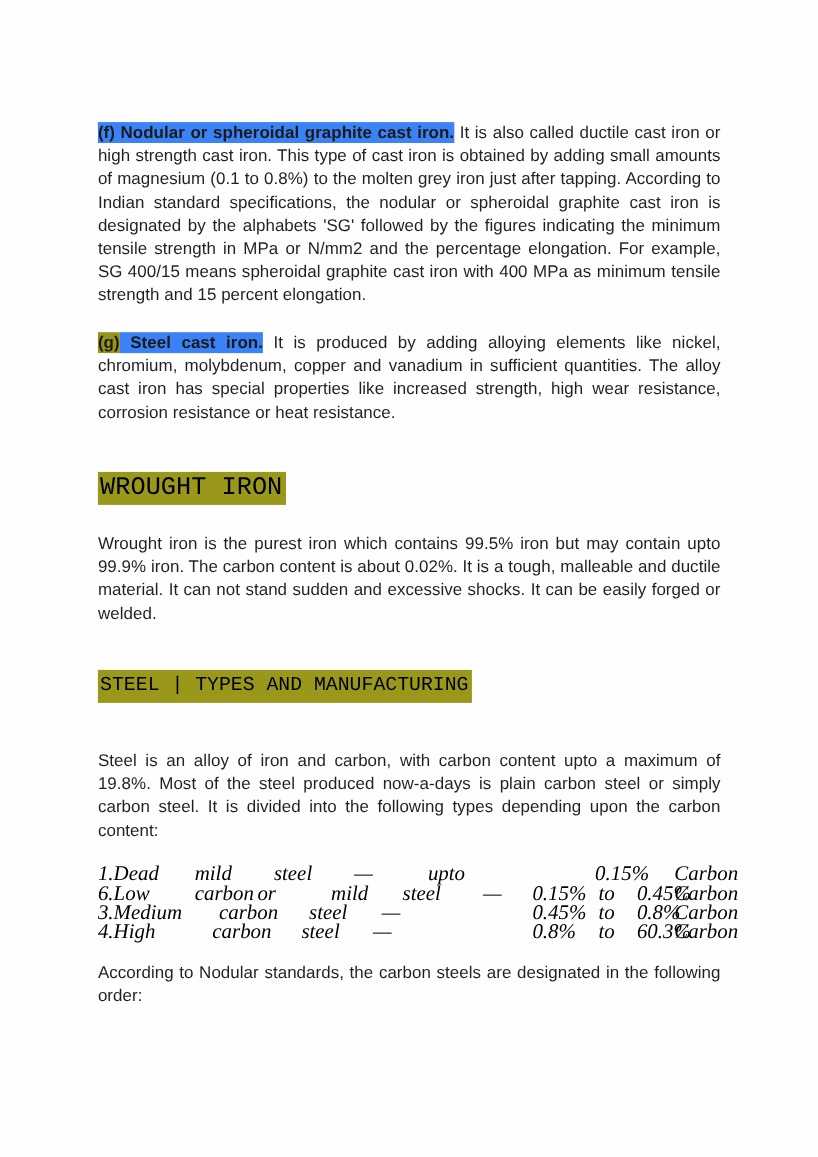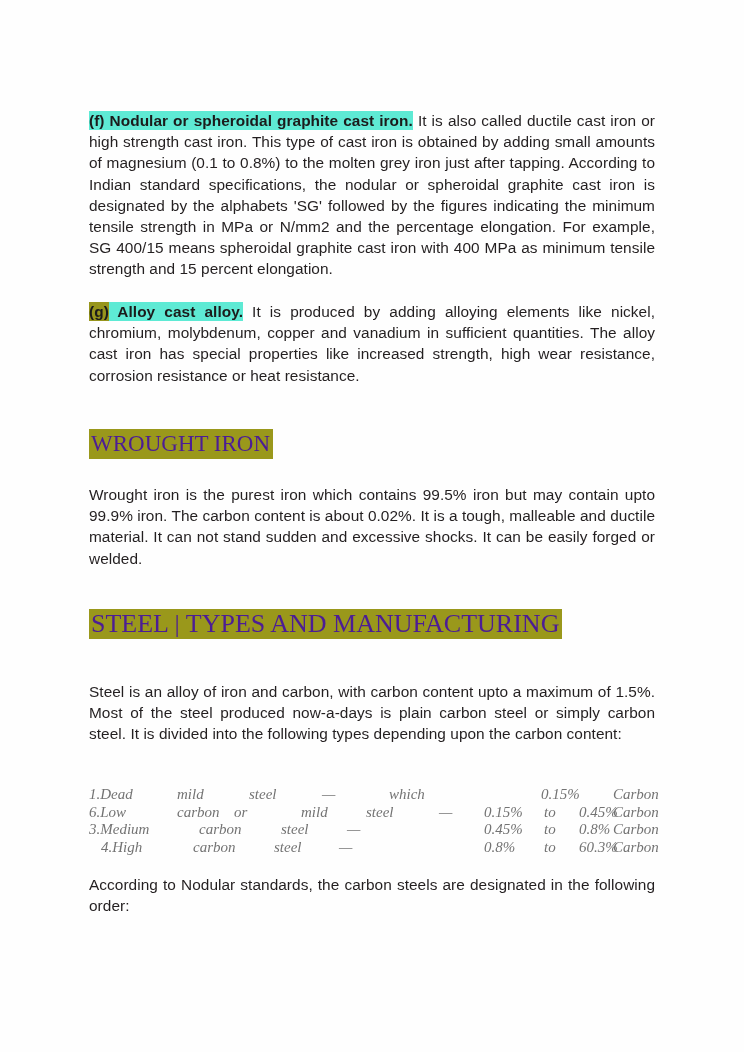--- a/index.html
+++ b/index.html
@@ -45,67 +45,67 @@
   }
 
   .para-f  { position: absolute; top: 110px;  left: 0; width: 566px; }
   .para-g  { position: absolute; top: 301px;  left: 0; width: 566px; }
   .para-wi { position: absolute; top: 484px;  left: 0; width: 566px; }
   .para-st { position: absolute; top: 681px;  left: 0; width: 566px; }
   .para-ac { position: absolute; top: 874px;  left: 0; width: 566px; }
 
   
   .hl-green {
-    background-color: #5eead4;
+    background-color: #3b82f6;
     font-weight: bold;
     color: #1b1b1b;
     padding: 1px 0 1px 0;
     box-decoration-break: clone;
     -webkit-box-decoration-break: clone;
   }
   .hl-olive {
     background-color: #97951c;
     font-weight: bold;
     color: #1b1b1b;
     padding: 1px 0 1px 0;
     box-decoration-break: clone;
     -webkit-box-decoration-break: clone;
   }
 
   
   .heading {
     position: absolute;
     left: 0;
-    font-family: Liberation Serif, serif;
+    font-family: Liberation Mono, monospace;
     font-size: 23px;
     line-height: 28px;
     font-weight: normal;
-    color: #4c1d95;
+    color: #000000;
     margin: 0;
     white-space: nowrap;
   }
   .heading .hl-band {
     background-color: #9a981b;
     padding: 2px 3px 3px 2px;
     display: inline-block;
     line-height: 25px;
   }
   .heading-wrought { top: 429px; }
-  .heading-steel   { top: 609px; font-size: 26px; }
+  .heading-steel   { top: 609px; font-size: 18px; }
 
   
   .steel-list {
     position: absolute;
     left: 89px;
     top: 786px;
     width: 566px;
     font-family: "Liberation Serif", "DejaVu Serif", serif;
     font-style: italic;
-    font-size: 15px;
-    color: #737373;
+    font-size: 19px;
+    color: #000000;
   }
   .steel-row {
     display: block;
     width: 100%;
     height: 17.5px;
     line-height: 17.5px;
     white-space: nowrap;
     position: relative;
   }
   .steel-row span {
@@ -115,41 +115,41 @@
   }
 </style>
 </head>
 <body>
 
 <div class="page">
   <div class="content">
 
     <p class="body para-f"><span class="hl-green">(f) Nodular or spheroidal graphite cast iron.</span><span> It is also called ductile cast iron or high strength cast iron. This type of cast iron is obtained by adding small amounts of magnesium (0.1 to 0.8%) to the molten grey iron just after tapping. According to Indian standard specifications, the nodular or spheroidal graphite cast iron is designated by the alphabets 'SG' followed by the figures indicating the minimum tensile strength in MPa or N/mm2 and the percentage elongation. For example, SG 400/15 means spheroidal graphite cast iron with 400 MPa as minimum tensile strength and 15 percent elongation.</span></p>
 
-    <p class="body para-g"><span class="hl-olive">(g)</span><span class="hl-green"> Alloy cast alloy.</span><span> It is produced by adding alloying elements like nickel, chromium, molybdenum, copper and vanadium in sufficient quantities. The alloy cast iron has special properties like increased strength, high wear resistance, corrosion resistance or heat resistance.</span></p>
+    <p class="body para-g"><span class="hl-olive">(g)</span><span class="hl-green"> Steel cast iron.</span><span> It is produced by adding alloying elements like nickel, chromium, molybdenum, copper and vanadium in sufficient quantities. The alloy cast iron has special properties like increased strength, high wear resistance, corrosion resistance or heat resistance.</span></p>
 
     <h2 class="heading heading-wrought"><span class="hl-band">WROUGHT IRON</span></h2>
 
     <p class="body para-wi">Wrought iron is the purest iron which contains 99.5% iron but may contain upto 99.9% iron. The carbon content is about 0.02%. It is a tough, malleable and ductile material. It can not stand sudden and excessive shocks. It can be easily forged or welded.</p>
 
     <h2 class="heading heading-steel"><span class="hl-band">STEEL | TYPES AND MANUFACTURING</span></h2>
 
-    <p class="body para-st">Steel is an alloy of iron and carbon, with carbon content upto a maximum of 1.5%. Most of the steel produced now-a-days is plain carbon steel or simply carbon steel. It is divided into the following types depending upon the carbon content:</p>
+    <p class="body para-st">Steel is an alloy of iron and carbon, with carbon content upto a maximum of 19.8%. Most of the steel produced now-a-days is plain carbon steel or simply carbon steel. It is divided into the following types depending upon the carbon content:</p>
 
     <p class="body para-ac">According to Nodular standards, the carbon steels are designated in the following order:</p>
 
   </div>
 
   <div class="steel-list">
       <div class="steel-row">
         <span style="left: 0px;">1.Dead</span>
         <span style="left: 88px;">mild</span>
         <span style="left: 160px;">steel</span>
         <span style="left: 233px;">—</span>
-        <span style="left: 300px;">which</span>
+        <span style="left: 300px;">upto</span>
         <span style="left: 452px;">0.15%</span>
         <span style="left: 524px;">Carbon</span>
       </div>
       <div class="steel-row">
         <span style="left: 0px;">6.Low</span>
         <span style="left: 88px;">carbon</span>
         <span style="left: 145px;">or</span>
         <span style="left: 212px;">mild</span>
         <span style="left: 277px;">steel</span>
         <span style="left: 350px;">—</span>
@@ -162,21 +162,21 @@
         <span style="left: 0px;">3.Medium</span>
         <span style="left: 110px;">carbon</span>
         <span style="left: 192px;">steel</span>
         <span style="left: 258px;">—</span>
         <span style="left: 395px;">0.45%</span>
         <span style="left: 455px;">to</span>
         <span style="left: 490px;">0.8%</span>
         <span style="left: 524px;">Carbon</span>
       </div>
       <div class="steel-row">
-        <span style="left: 12px;">4.High</span>
+        <span style="left: 0px;">4.High</span>
         <span style="left: 104px;">carbon</span>
         <span style="left: 185px;">steel</span>
         <span style="left: 250px;">—</span>
         <span style="left: 395px;">0.8%</span>
         <span style="left: 455px;">to</span>
         <span style="left: 490px;">60.3%</span>
         <span style="left: 524px;">Carbon</span>
       </div>
     </div>
 </div>

